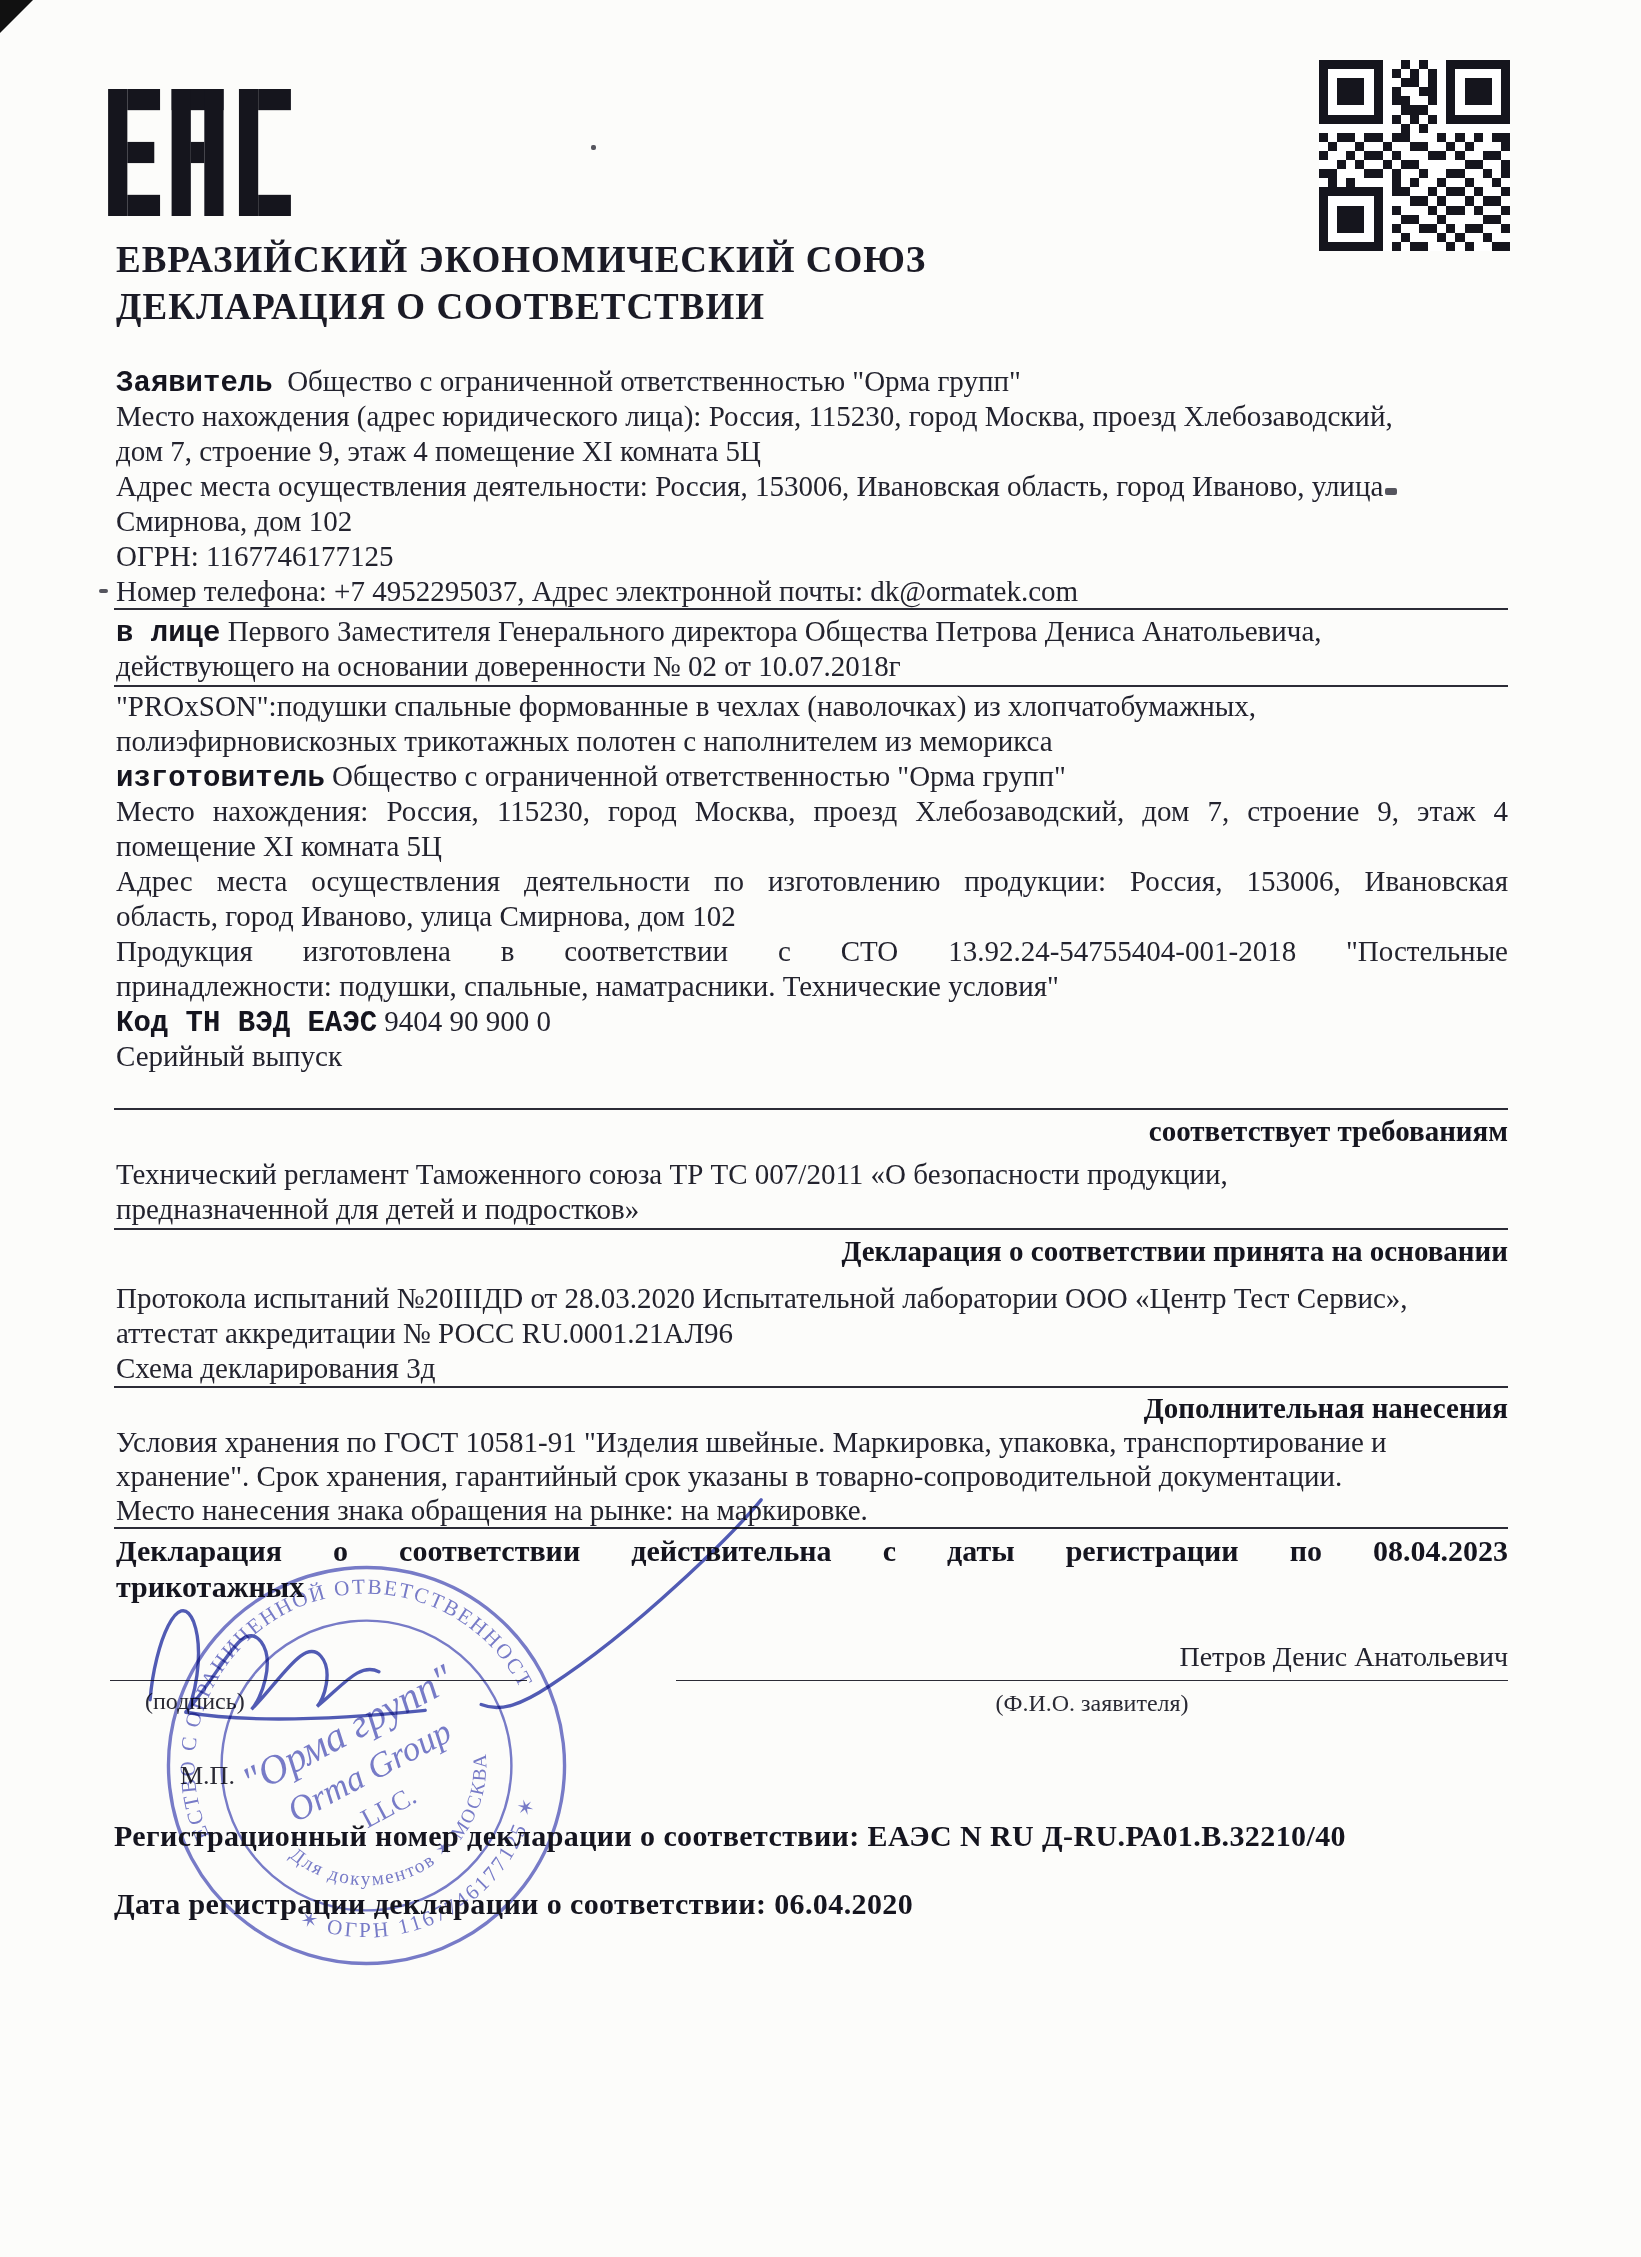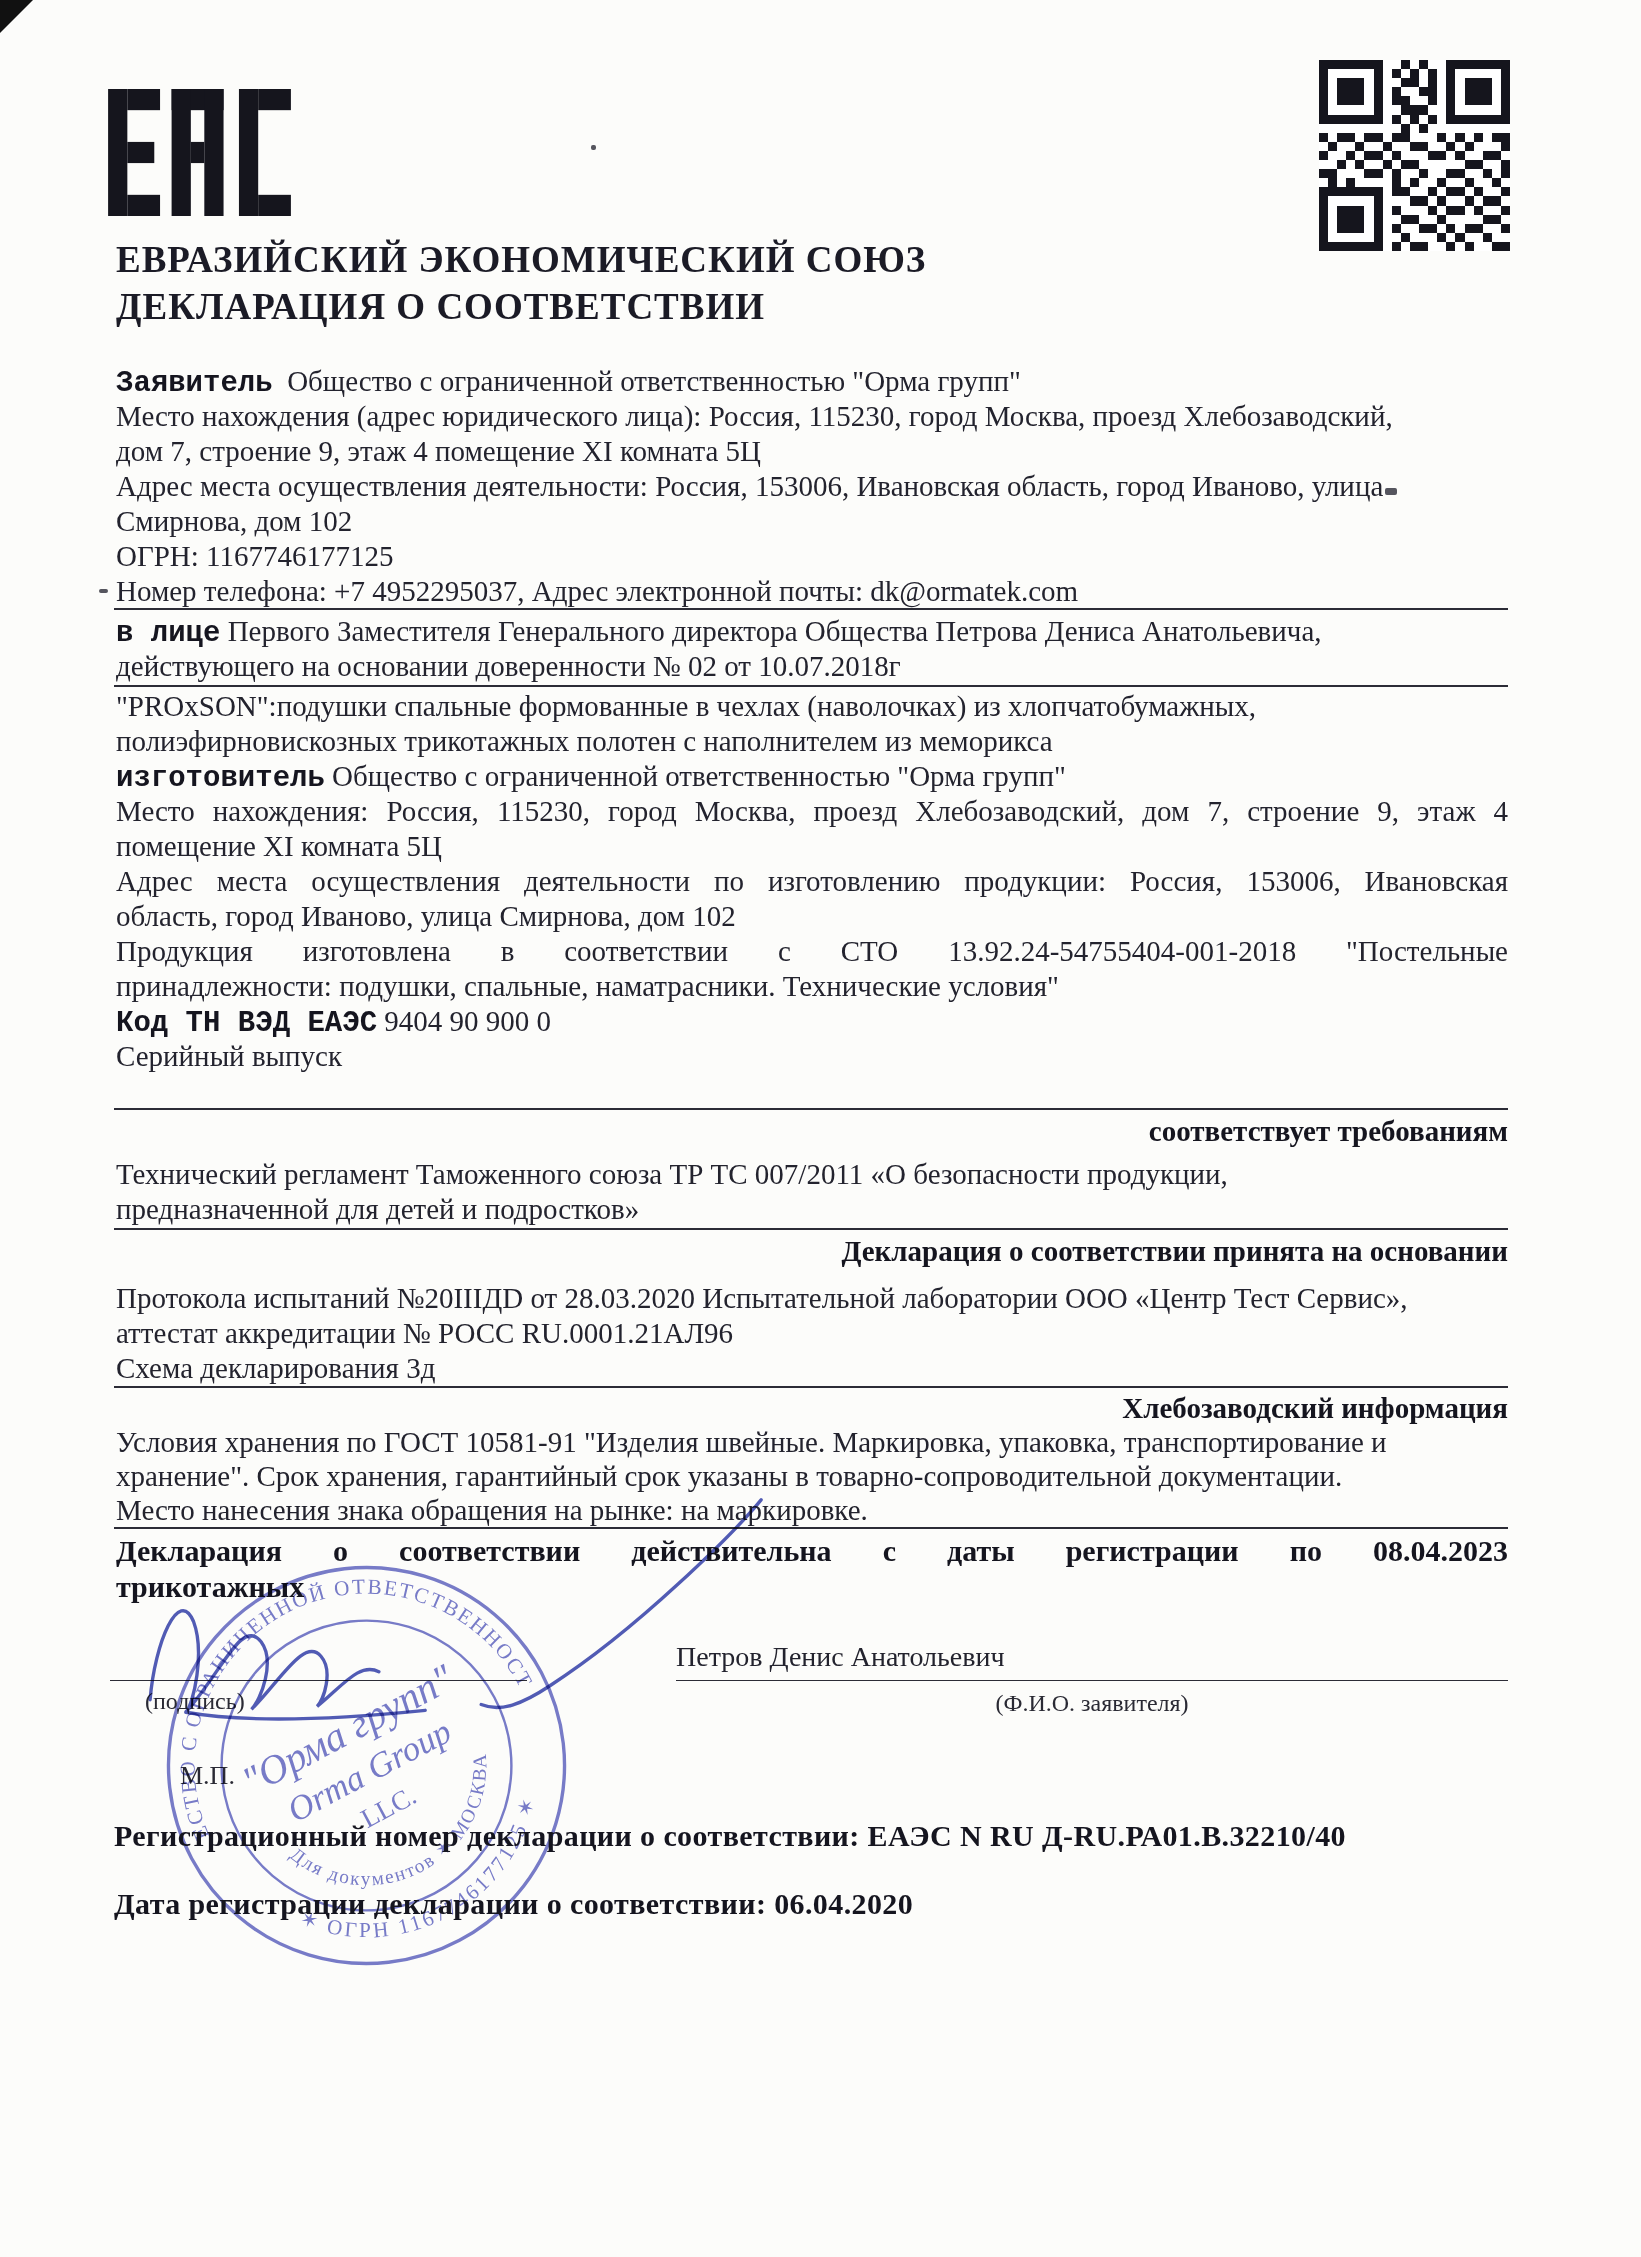--- a/index.html
+++ b/index.html
@@ -15,21 +15,21 @@
   .ln{height:35px;line-height:35px;font-size:29px;white-space:pre-wrap;}
   .ln b{color:#15151f;font-family:Liberation Mono, monospace;}
   .lh35 .ln{height:34px;line-height:34px;}
   .just{text-align:justify;text-align-last:justify;white-space:normal;}
   .gap8{height:7.7px;}  .gap12{height:11.6px;}
   .heading{font-weight:bold;color:#15151f;text-align:right;}
   .hr{position:absolute;left:114px;width:1394px;border-top:2.4px solid #2c2c36;}
   .validity .ln{height:36px;line-height:36px;font-size:30px;font-weight:bold;color:#15151f;}
   .sig-line{position:absolute;border-top:1.9px solid #2c2c36;}
   .cap{position:absolute;font-size:24px;color:#2a2a34;}
-  .signer{position:absolute;left:676px;width:832px;text-align:left;font-size:28px;color:#23232e;}
+  .signer{position:absolute;left:676px;width:832px;text-align:right;font-size:28px;color:#23232e;}
   .fio{left:676px;width:832px;text-align:center;}
   .footer-ln{position:absolute;left:114px;font-size:30px;font-weight:bold;color:#15151f;
              letter-spacing:0.4px;white-space:pre-wrap;}
   .stamp{position:absolute;left:154px;top:1553px;mix-blend-mode:multiply;opacity:.82;}
   .signature{position:absolute;left:97px;top:1463px;mix-blend-mode:multiply;opacity:.9;}
   .speck{position:absolute;background:#55555e;border-radius:1.9px;}
 </style>
 </head>
 <body>
 
@@ -112,21 +112,21 @@
   <div class="blk" style="top:1234px">
     <div class="ln heading">Декларация о соответствии принята на основании</div>
     <div class="gap12"></div>
     <div class="ln">Протокола испытаний №20IIIДD от 28.03.2020 Испытательной лаборатории ООО «Центр Тест Сервис»,</div>
     <div class="ln">аттестат аккредитации № РОСС RU.0001.21АЛ96</div>
     <div class="ln">Схема декларирования 3д</div>
   </div>
   <div class="hr" style="top:1386px"></div>
 
   <div class="blk lh35" style="top:1391px">
-    <div class="ln heading">Хлебозаводский информация</div>
+    <div class="ln heading">Дополнительная нанесения</div>
     <div class="ln">Условия хранения по ГОСТ 10581-91 "Изделия швейные. Маркировка, упаковка, транспортирование и</div>
     <div class="ln">хранение". Срок хранения, гарантийный срок указаны в товарно-сопроводительной документации.</div>
     <div class="ln">Место нанесения знака обращения на рынке: на маркировке.</div>
   </div>
   <div class="hr" style="top:1527px"></div>
 
   <div class="blk validity" style="top:1533px">
     <div class="ln just">Декларация о соответствии действительна с даты регистрации по 08.04.2023</div>
     <div class="ln">трикотажных</div>
   </div>

